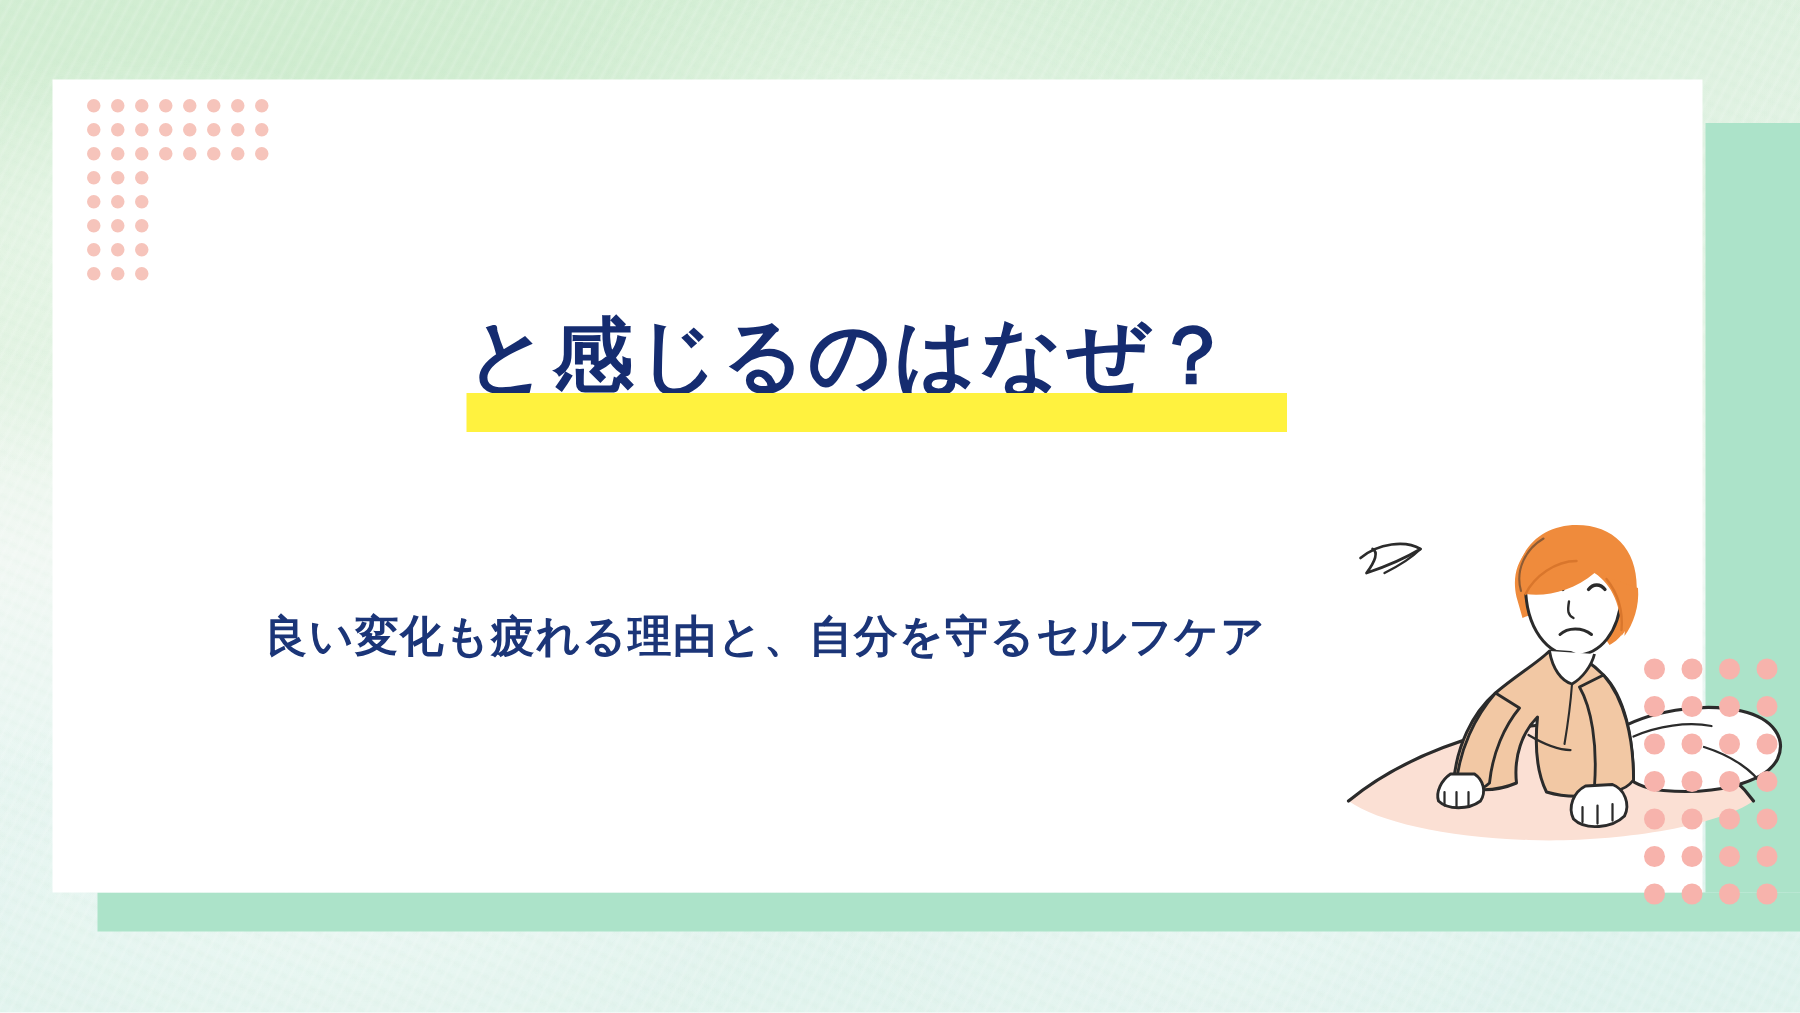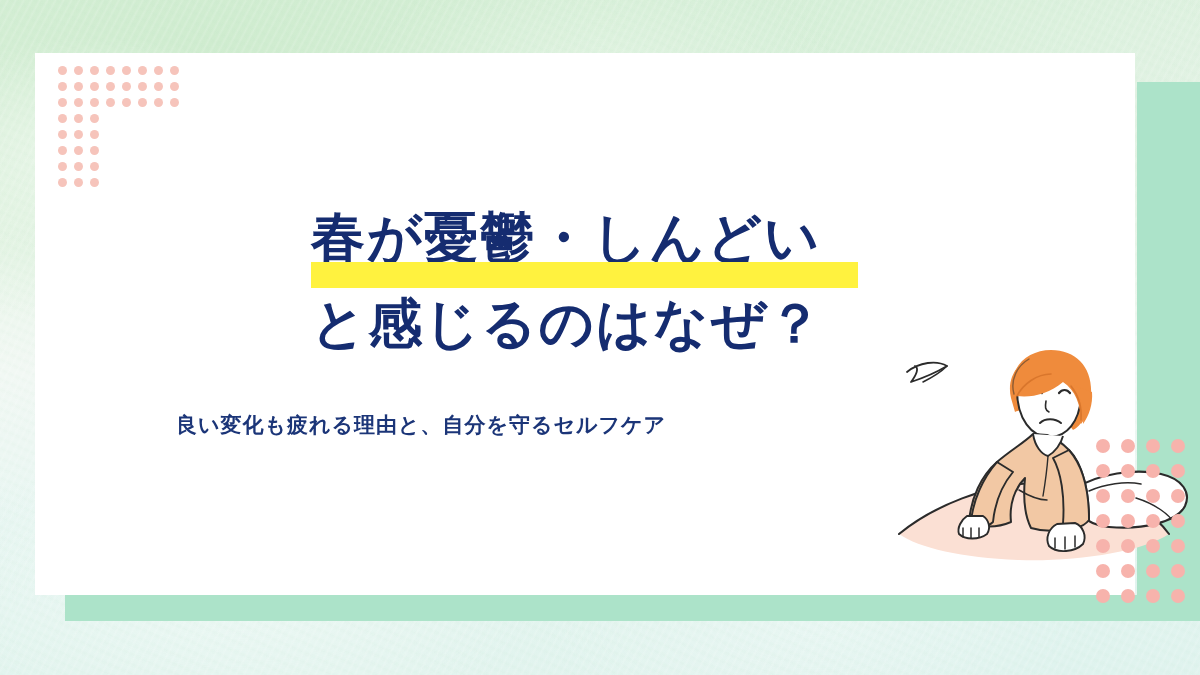--- a/index.html
+++ b/index.html
@@ -49,21 +49,21 @@
 
   
   .headline{position:absolute;left:311px;top:206px;width:620px;}
   .hl-line{position:relative;font-size:54px;line-height:62px;font-weight:700;
     color:#152c70;letter-spacing:2px;white-space:nowrap;}
   .hl-mark{position:absolute;left:0px;top:262px;width:547px;height:26px;background:#fff23f;}
   .hl-line.l1{margin-bottom:24px;}
   .hl-line.l2{margin-left:0;}
 
   .subtitle{position:absolute;left:176px;top:405px;width:880px;
-    font-size:21px;line-height:40px;font-weight:700;color:#1b3578;letter-spacing:1px;white-space:nowrap;}
+    font-size:29px;line-height:40px;font-weight:700;color:#1b3578;letter-spacing:1px;white-space:nowrap;}
 
   
   .illus{position:absolute;left:893px;top:338px;width:300px;height:258px;}
   .illus svg{display:block;width:300px;height:258px;}
 </style>
 </head>
 <body>
 
 <div id="stage">
 
@@ -113,21 +113,20 @@
       <div class="dot" style="left: 27.5px; top: 75.5px; width: 9px; height: 9px; background: rgb(246, 196, 187);"></div>
       <div class="dot" style="left: -4.5px; top: 91.5px; width: 9px; height: 9px; background: rgb(246, 196, 187);"></div>
       <div class="dot" style="left: 11.5px; top: 91.5px; width: 9px; height: 9px; background: rgb(246, 196, 187);"></div>
       <div class="dot" style="left: 27.5px; top: 91.5px; width: 9px; height: 9px; background: rgb(246, 196, 187);"></div>
       <div class="dot" style="left: -4.5px; top: 107.5px; width: 9px; height: 9px; background: rgb(246, 196, 187);"></div>
       <div class="dot" style="left: 11.5px; top: 107.5px; width: 9px; height: 9px; background: rgb(246, 196, 187);"></div>
       <div class="dot" style="left: 27.5px; top: 107.5px; width: 9px; height: 9px; background: rgb(246, 196, 187);"></div>
     </div>
 
   <div class="headline">
-    <div class="hl-line l1">春が憂鬱・しんどい</div>
     <div class="hl-line l2">と感じるのはなぜ？</div>
   </div>
   <div class="hl-mark" style="left:311px;"></div>
 
   <div class="subtitle">良い変化も疲れる理由と、自分を守るセルフケア</div>
 
   <div class="illus">
     <svg viewBox="0 0 300 258" xmlns="http://www.w3.org/2000/svg">
       <g>
         <path d="M6 196 C 40 168, 95 146, 142 145 C 196 144, 250 160, 276 196 C 250 214, 180 224, 126 222 C 70 220, 26 210, 6 196 Z" fill="#fbe0d4"></path>

